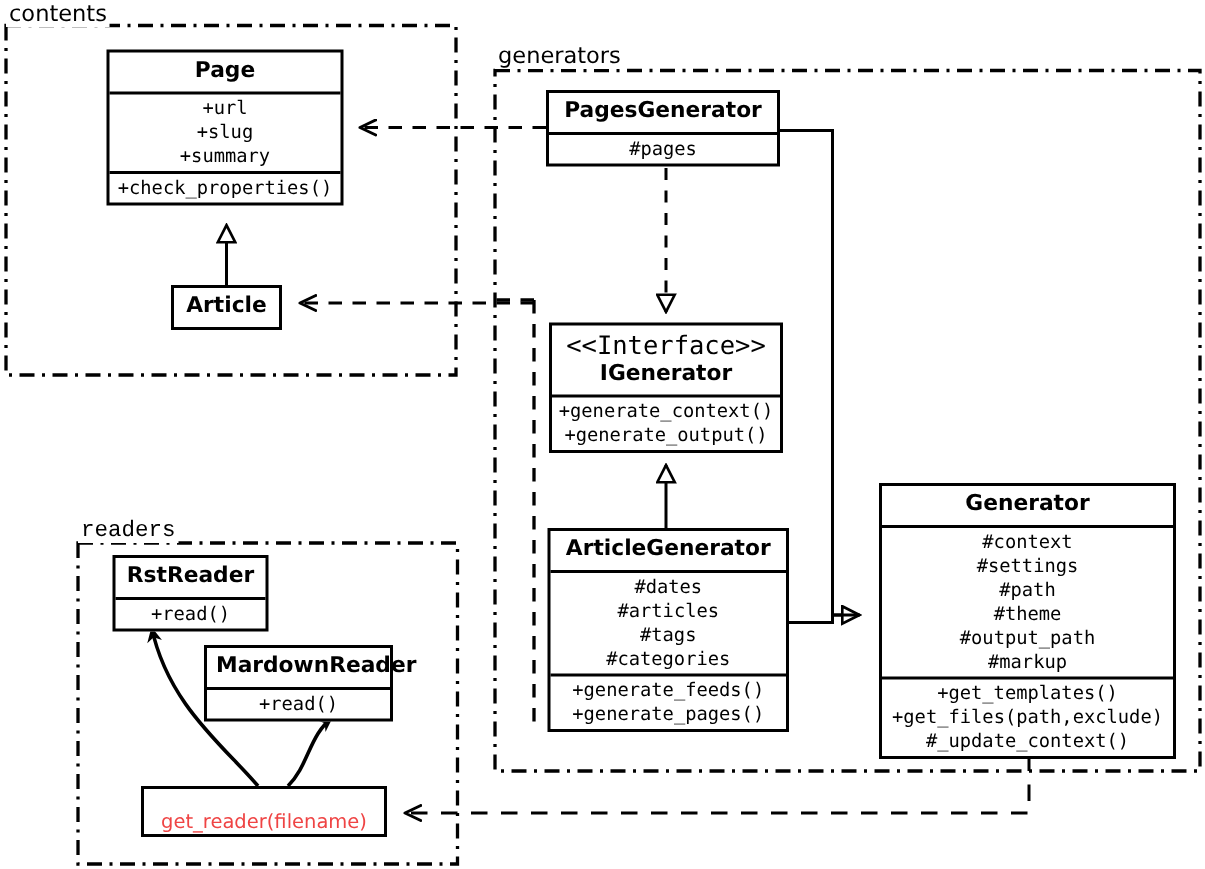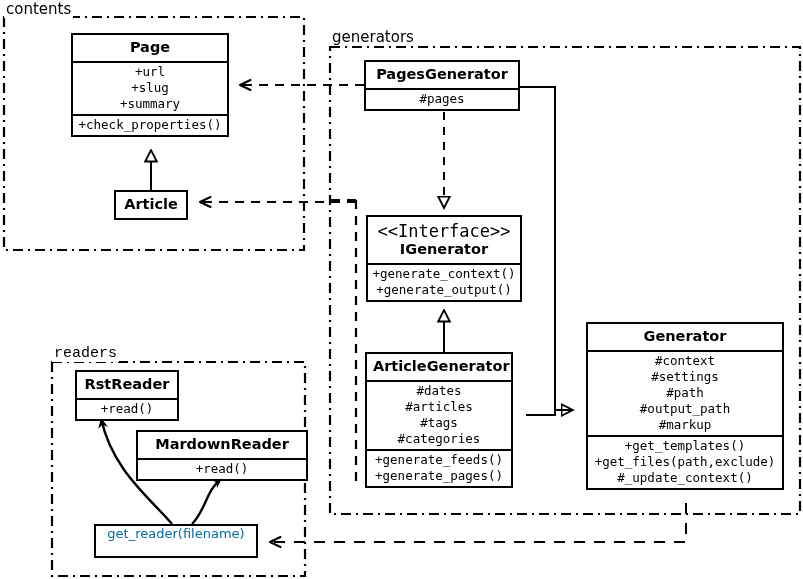--- a/index.html
+++ b/index.html
@@ -70,23 +70,23 @@
     white-space: nowrap;
     text-align: center;
   }
   .plainbox {
     position: absolute;
     box-sizing: border-box;
     border: 2px solid #000;
     background: #ffffff;
     font-family: "DejaVu Sans", sans-serif;
     font-size: 13px;
-    color: #0369a1;
+    color: #ef4444;
     display: flex;
-    align-items: flex-start;
+    align-items: flex-end;
     justify-content: center;
     white-space: nowrap;
   }
 </style>
 </head>
 <body>
 
 <div id="canvas">
 
   <svg class="layer" viewBox="0 0 803 579" xmlns="http://www.w3.org/2000/svg">
@@ -168,58 +168,59 @@
     <div class="name">
       <span class="stereo">&lt;&lt;Interface&gt;&gt;</span>
       <span>IGenerator</span>
     </div>
     <div class="compartment sep">
       <div class="member">+generate_context()</div>
       <div class="member">+generate_output()</div>
     </div>
   </div>
 
-  <div class="uml" style="left:365px; top:352px; width:148px;">
+  <div class="uml" style="left:365px; top:352px; width:161px;">
     <div class="name">ArticleGenerator</div>
     <div class="compartment sep">
       <div class="member">#dates</div>
       <div class="member">#articles</div>
       <div class="member">#tags</div>
       <div class="member">#categories</div>
     </div>
     <div class="compartment sep">
       <div class="member">+generate_feeds()</div>
       <div class="member">+generate_pages()</div>
     </div>
   </div>
 
   <div class="uml" style="left:586px; top:322px; width:198px;">
     <div class="name">Generator</div>
     <div class="compartment sep">
       <div class="member">#context</div>
       <div class="member">#settings</div>
       <div class="member">#path</div>
+      <div class="member">#theme</div>
       <div class="member">#output_path</div>
       <div class="member">#markup</div>
     </div>
     <div class="compartment sep">
       <div class="member">+get_templates()</div>
       <div class="member">+get_files(path,exclude)</div>
       <div class="member">#_update_context()</div>
     </div>
   </div>
 
   <div class="uml" style="left:75px; top:370px; width:104px;">
     <div class="name">RstReader</div>
     <div class="compartment sep">
       <div class="member">+read()</div>
     </div>
   </div>
 
-  <div class="uml" style="left:136px; top:430px; width:172px;">
+  <div class="uml" style="left:136px; top:430px; width:126px;">
     <div class="name">MardownReader</div>
     <div class="compartment sep">
       <div class="member">+read()</div>
     </div>
   </div>
 
   <div class="plainbox" style="left:94px; top:524px; width:164px; height:34px;">
     <span>get_reader(filename)</span>
   </div>
 

